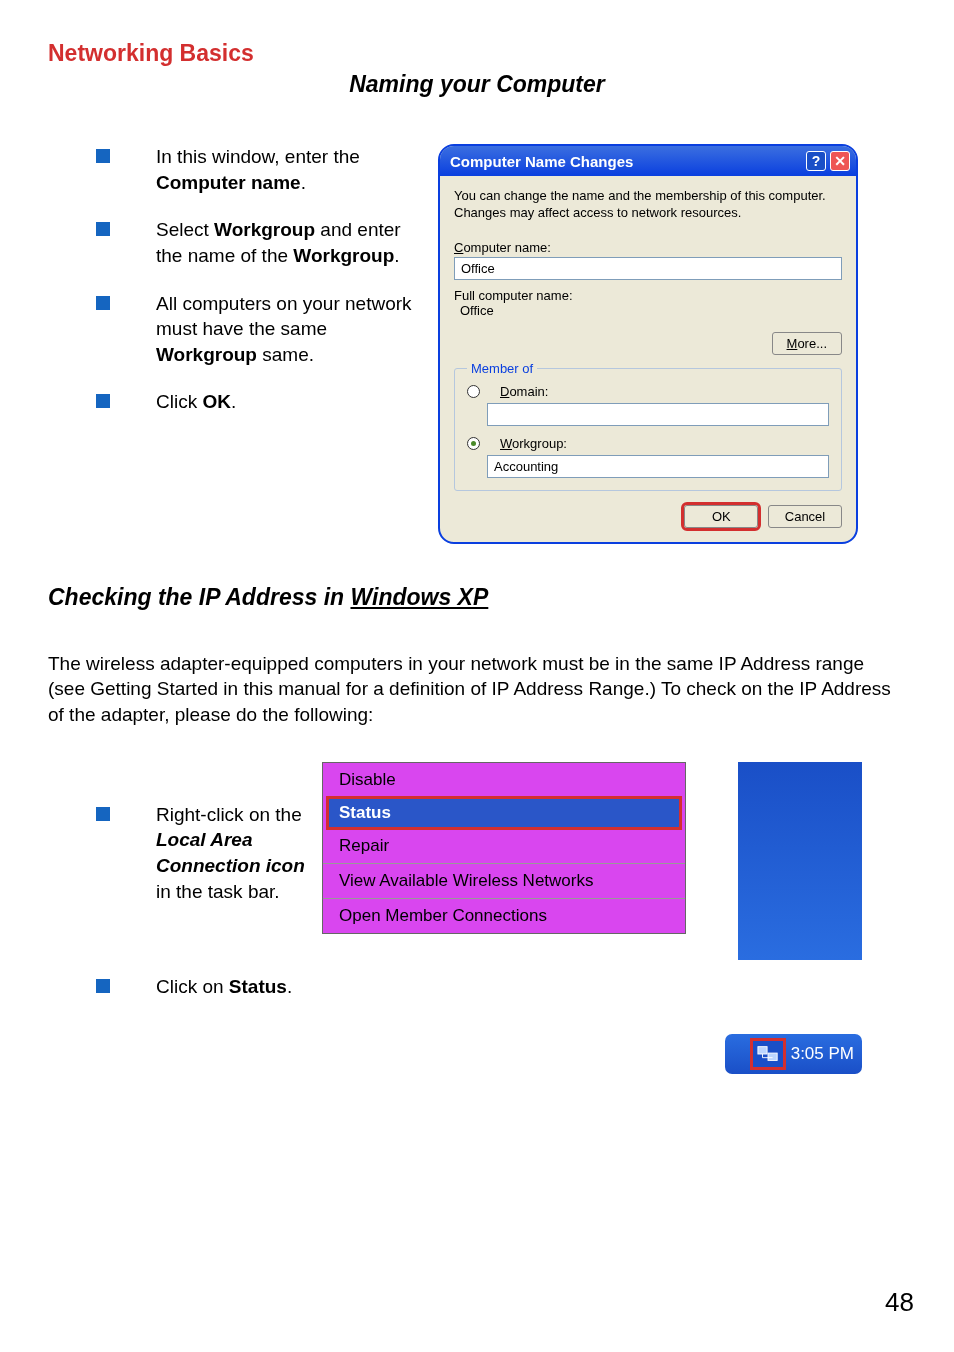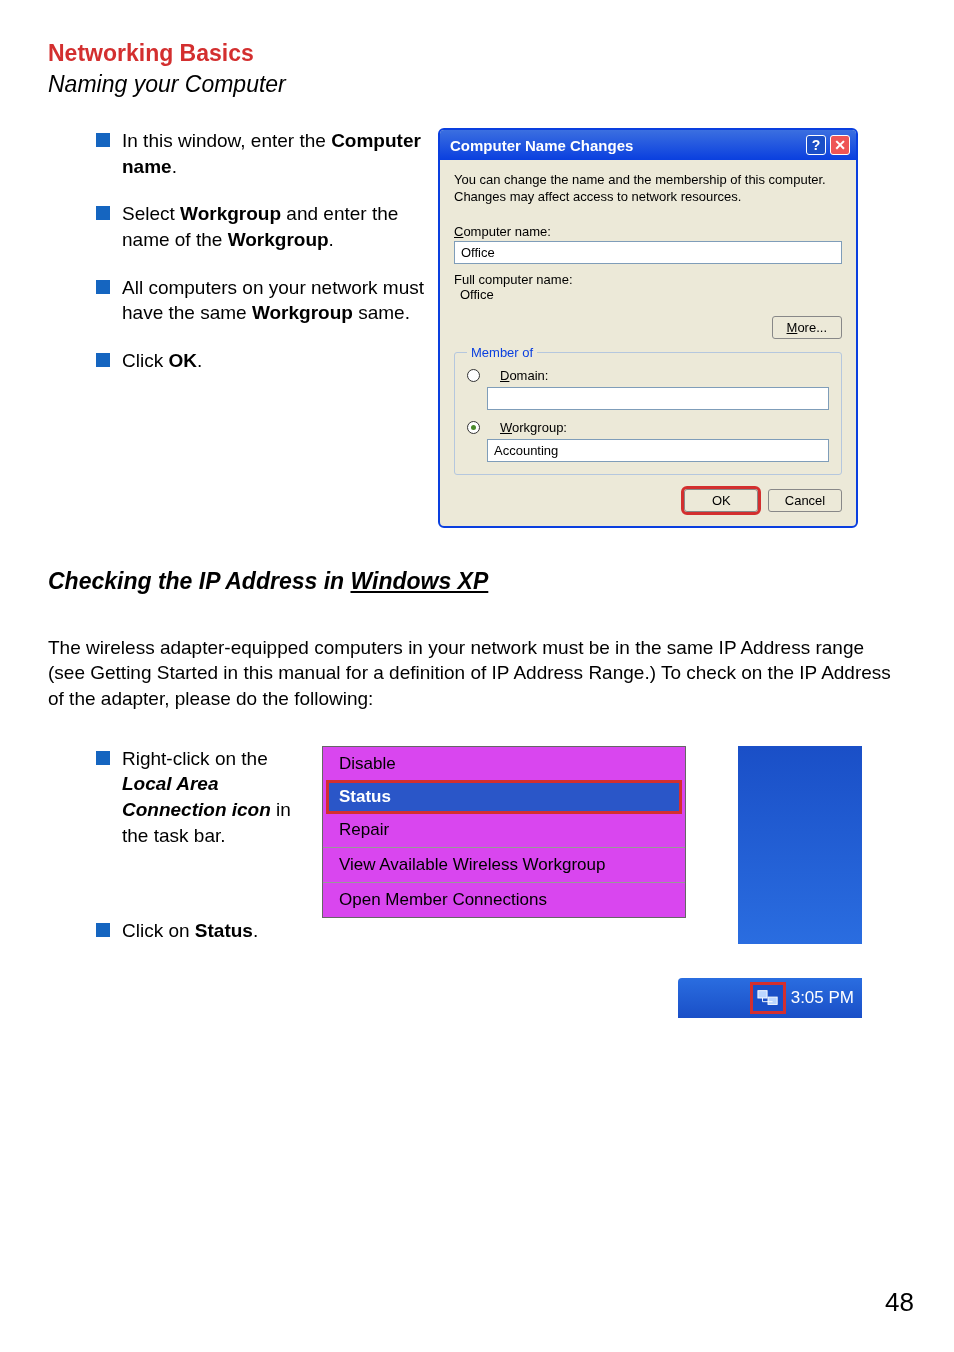--- a/index.html
+++ b/index.html
@@ -12,56 +12,58 @@
     padding: 40px 48px 40px 48px;
   }
   .section-title-red {
     color: #d32f2f;
     font-weight: bold;
     font-size: 23px;
     margin-bottom: 4px;
   }
   .section-title-black {
     color: #000;
-    font-weight: normal;
+    font-weight: bold;
     font-style: italic;
     font-size: 23px;
-    margin-bottom: 30px;
+    margin-bottom: 46px;
+    text-align: center;
   }
   .top-block {
     display: flex;
     gap: 10px;
     margin-bottom: 40px;
   }
   .bullet-col {
     width: 380px;
     padding-left: 48px;
   }
   .bullet-item {
     display: flex;
     margin-bottom: 22px;
     font-size: 19px;
     line-height: 1.35;
+    gap: 34px;
   }
   .bullet-sq {
     width: 14px;
     height: 14px;
     background: #1565c0;
     flex: none;
     margin-top: 5px;
     margin-right: 12px;
   }
   .bullet-text { flex: 1; }
   .bullet-text b { font-weight: bold; }
 
   
   .xp-dialog {
     width: 420px;
     border: 2px solid #0a3fdf;
-    border-radius: 6px;
+    border-radius: 16px;
     overflow: hidden;
     font-family: Tahoma, Arial, sans-serif;
     background: #ece9d8;
   }
   .xp-titlebar {
     background: linear-gradient(#3b6fe0, #0a3fdf);
     color: #fff;
     display: flex;
     align-items: center;
     justify-content: space-between;
@@ -137,21 +139,21 @@
   .subsection-title .uline { text-decoration: underline; }
 
   .para {
     font-size: 19px;
     line-height: 1.35;
     margin-bottom: 34px;
   }
 
   .bottom-block { display: flex; gap: 14px; }
   .bottom-left { width: 260px; padding-left: 48px; }
-  .bottom-left .bullet-item { margin-bottom: 70px; }
+  .bottom-left .bullet-item { margin-bottom: 70px; margin-top: 40px; }
 
   
   .task-wrap { width: 540px; position: relative; }
   .ctx-menu {
     width: 364px;
     background: #d946ef;
     border: 1px solid #666;
     font-family: Tahoma, Arial, sans-serif;
     font-size: 17px;
   }
@@ -165,29 +167,30 @@
     color: #fff;
     margin: 2px 6px;
     padding: 4px 10px;
     font-weight: bold;
     outline: 3px solid #d32f2f;
   }
   .taskbar {
     position: absolute;
     right: 0;
     bottom: -4px;
-    width: 184px;
+    width: 137px;
     height: 40px;
     background: linear-gradient(#2a6de0, #1a4fc7);
     display: flex;
     align-items: center;
     justify-content: flex-end;
     padding-right: 8px;
     gap: 8px;
     border-top-left-radius: 4px;
+    border-radius: 7px;
   }
   .tray-icon {
     width: 30px; height: 26px;
     outline: 3px solid #d32f2f;
     background: #1a4fc7;
     display: flex; align-items: center; justify-content: center;
   }
   .tray-svg { width: 22px; height: 20px; }
   .clock { color: #fff; font-size: 17px; font-family: Tahoma, Arial, sans-serif; }
   .side-strip {
@@ -306,21 +309,21 @@
     </div>
   </div>
 
   <div class="task-wrap">
     <div class="side-strip"></div>
     <div class="ctx-menu">
       <div class="ctx-item">Disable</div>
       <div class="ctx-status">Status</div>
       <div class="ctx-item">Repair</div>
       <div class="ctx-sep"></div>
-      <div class="ctx-item">View Available Wireless Workgroup</div>
+      <div class="ctx-item">View Available Wireless Networks</div>
       <div class="ctx-sep"></div>
       <div class="ctx-item">Open Member Connections</div>
     </div>
     <div class="taskbar">
       <div class="tray-icon">
         <svg class="tray-svg" viewBox="0 0 24 20">
           <rect x="1" y="2" width="10" height="8" fill="#bcd6ff" stroke="#fff" stroke-width="1"></rect>
           <rect x="12" y="9" width="10" height="8" fill="#bcd6ff" stroke="#fff" stroke-width="1"></rect>
           <line x1="6" y1="10" x2="6" y2="14" stroke="#fff"></line>
           <line x1="6" y1="14" x2="17" y2="14" stroke="#fff"></line>

